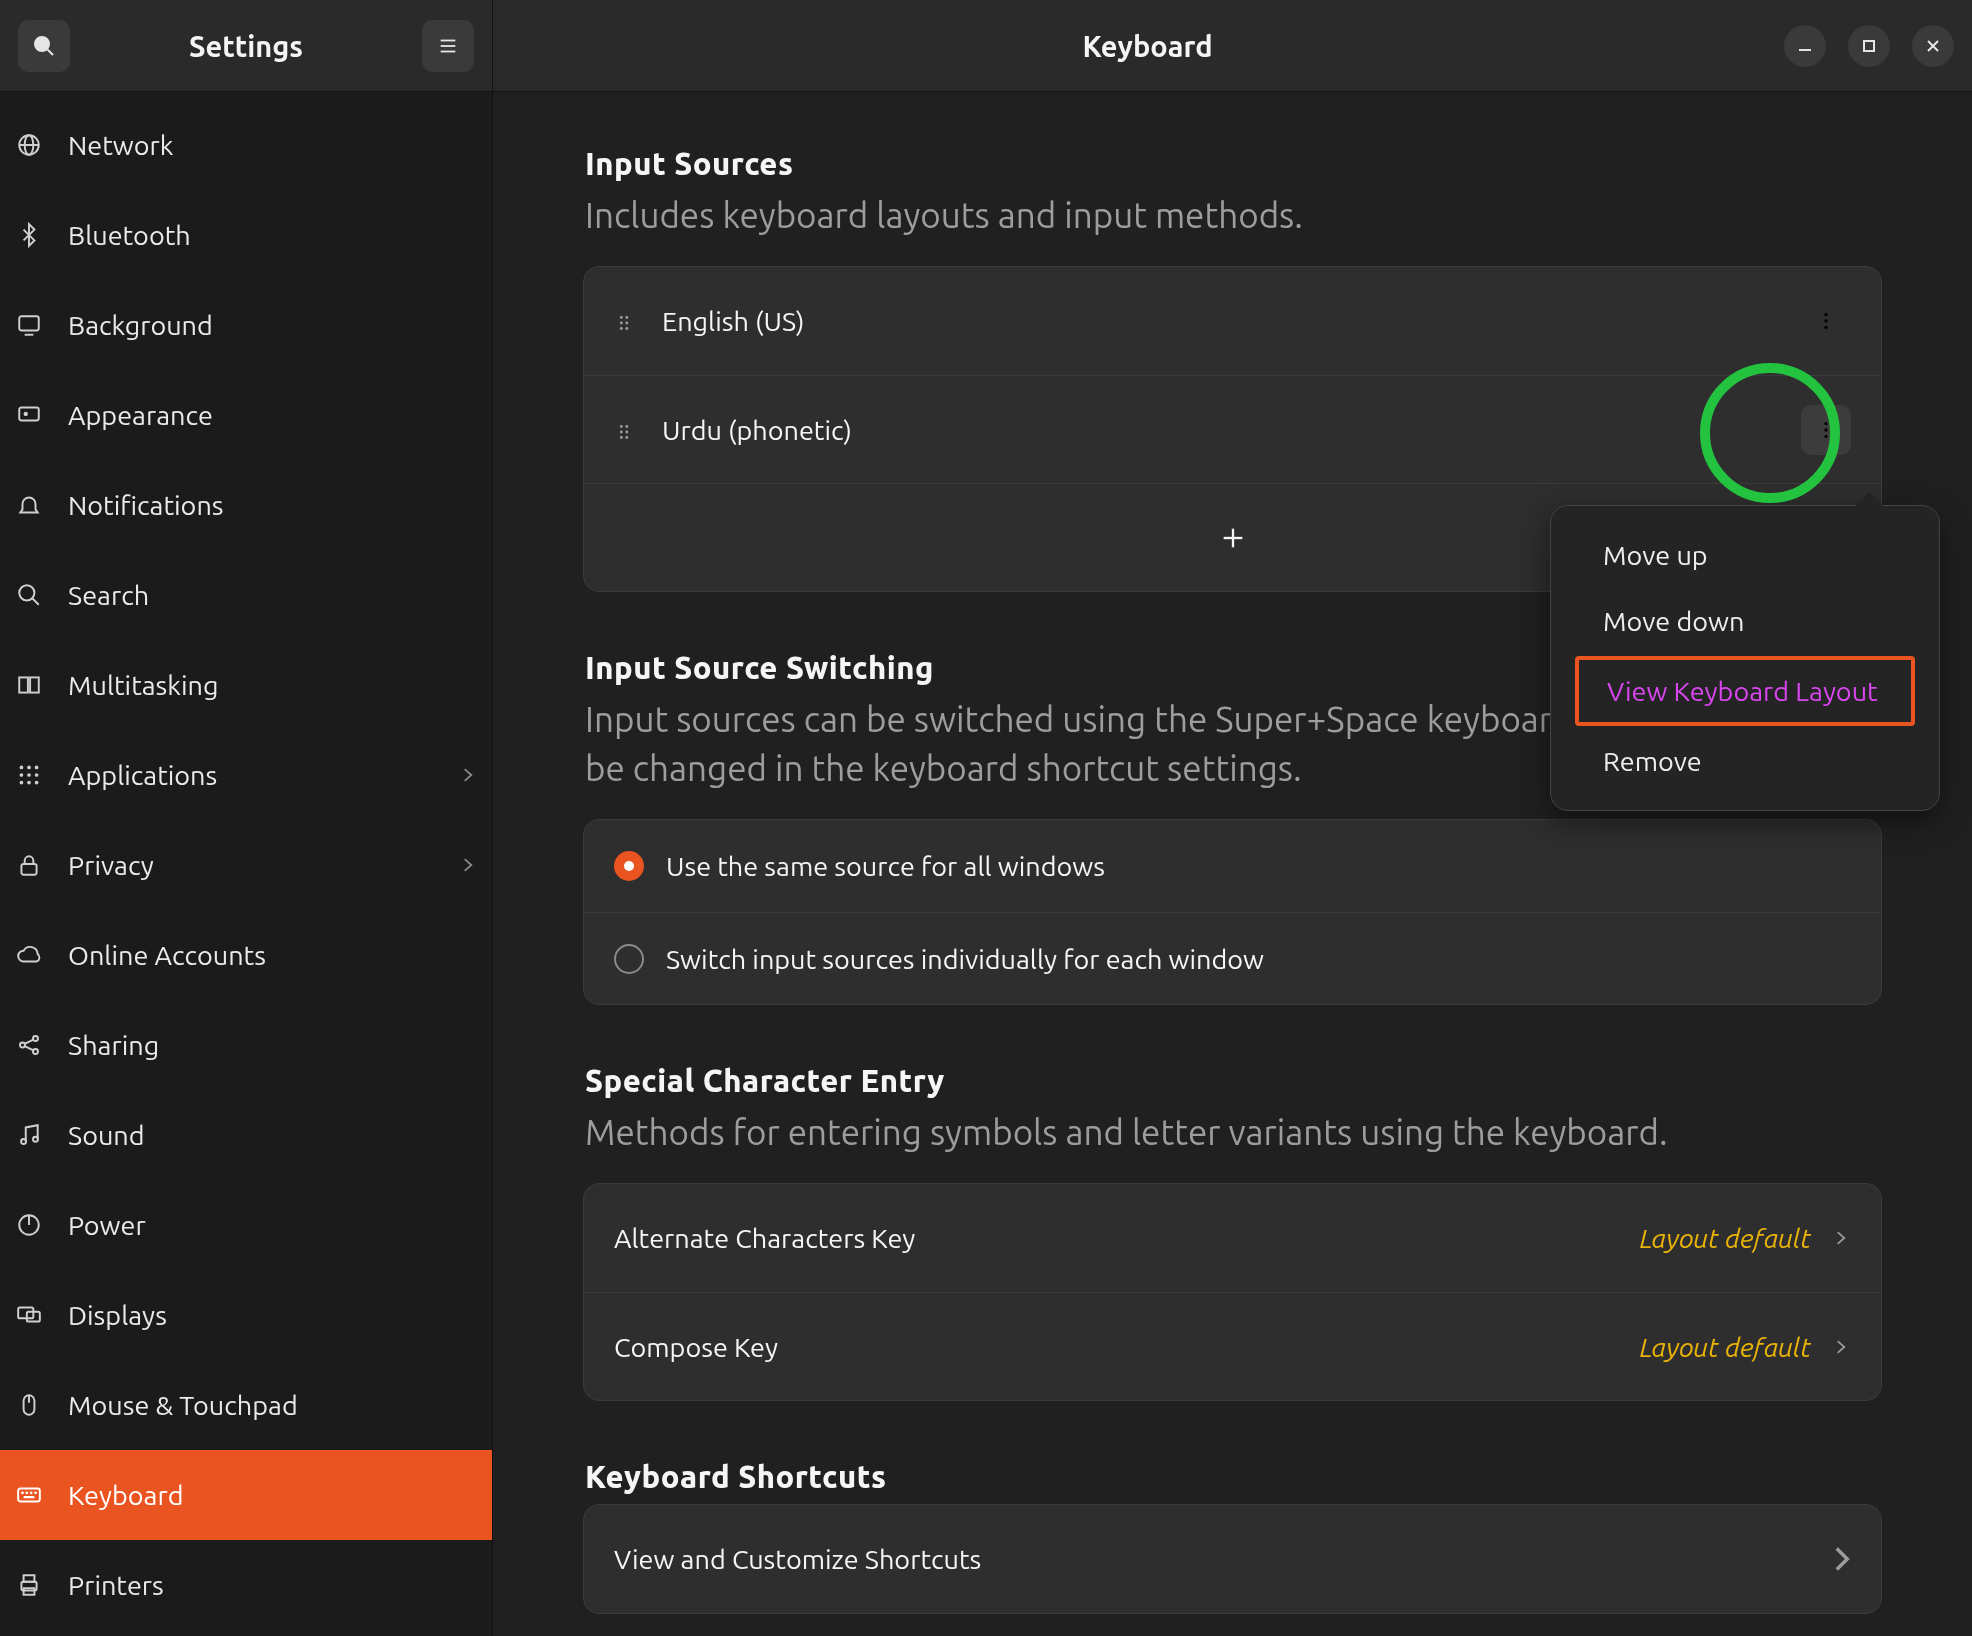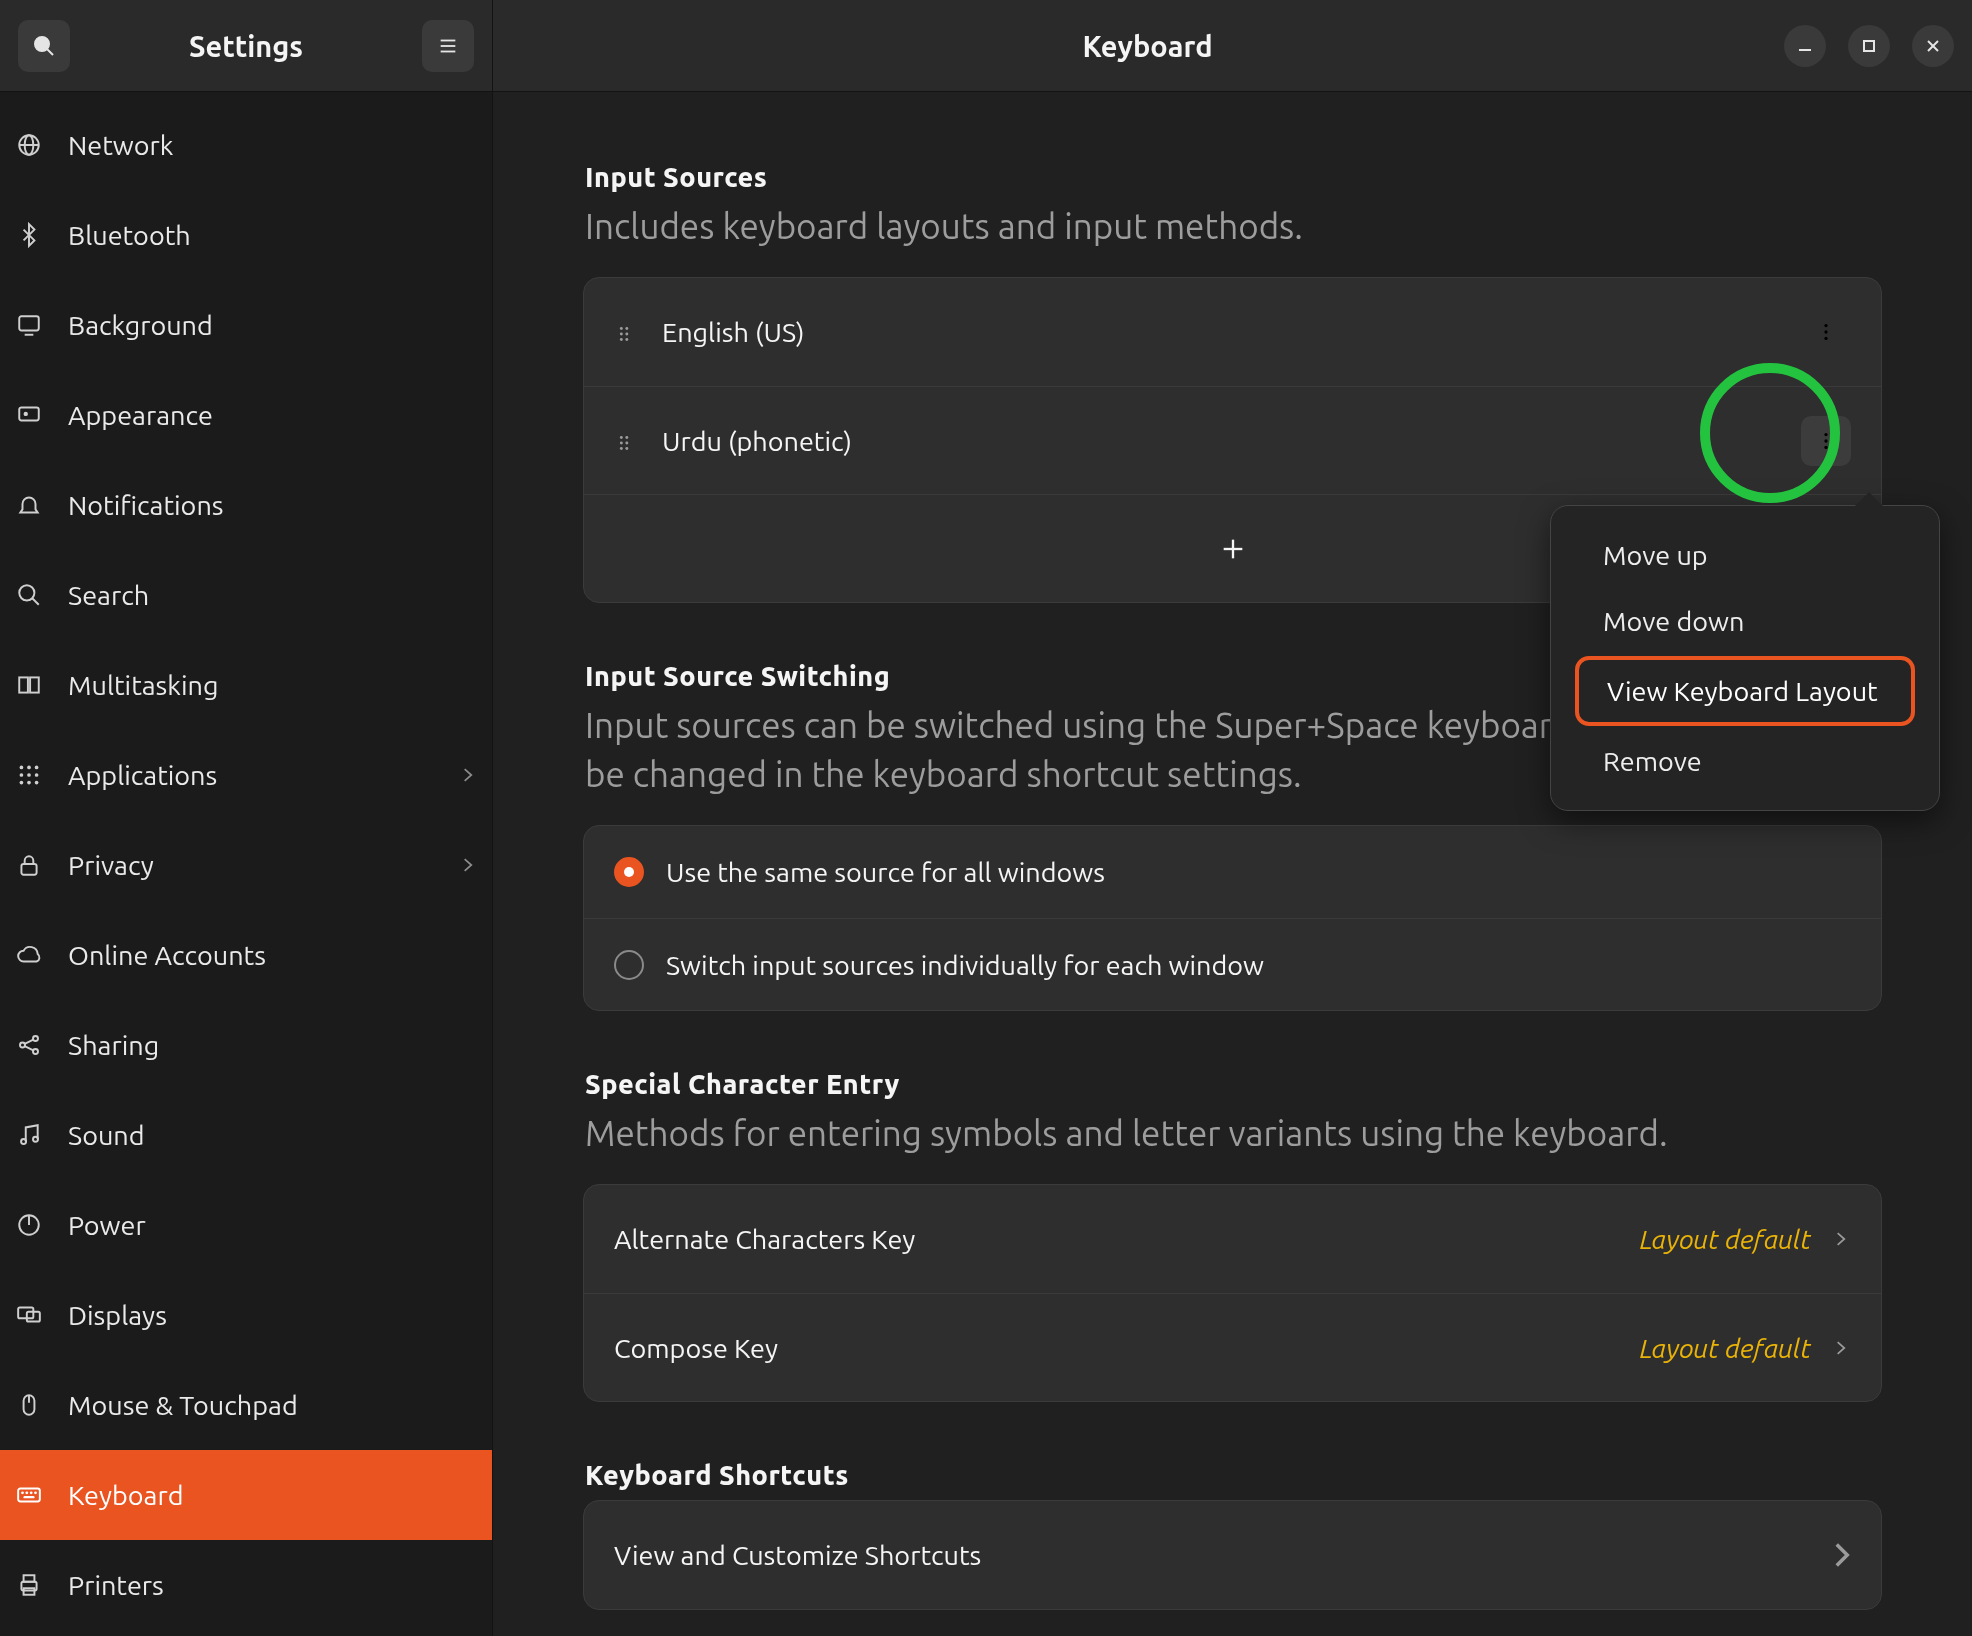--- a/index.html
+++ b/index.html
@@ -77,21 +77,21 @@
     height:90px;padding:0 14px;cursor:pointer;color:#eaeaea;
   }
   .nav-item.selected{background:var(--selected);color:#fff;}
   .nav-icon{width:30px;height:30px;display:flex;align-items:center;justify-content:center;color:#cfcfcf;}
   .nav-item.selected .nav-icon{color:#fff;}
   .nav-item .chevron{margin-left:auto;opacity:.55;}
   .content{
     flex:1;overflow-y:auto;padding:54px 90px 60px 90px;
   }
   
-  .section-title{font-weight:800;font-size:27px;margin:16px 0 10px 2px;letter-spacing:.5px;}
+  .section-title{font-weight:800;font-size:31px;margin:0 0 10px 2px;letter-spacing:.5px;}
   .section-desc{color:var(--text-dim);font-size:35px;margin:0 0 26px 2px;line-height:1.4;}
   .card{
     background:var(--card);border:1px solid var(--card-border);border-radius:16px;
     overflow:hidden;margin-bottom:58px;
   }
   .card-row{
     display:flex;align-items:center;min-height:108px;padding:0 30px;
     border-top:1px solid var(--card-border);
   }
   .card-row:first-child{border-top:none;}
@@ -132,21 +132,21 @@
     min-width:390px;padding:14px 10px;box-shadow:0 10px 30px rgba(0,0,0,.5);
     z-index:40;
   }
   .popover::before{
     content:"";position:absolute;top:-14px;right:56px;
     border:14px solid transparent;border-bottom-color:#242424;border-top:none;
   }
   .popover-item{
     padding:16px 28px;font-size:27px;cursor:pointer;color:#eee;border-radius:12px;margin:4px 14px;
   }
-  .popover-item.highlight{border:4px solid var(--accent);border-radius:14px;color:#ffffff;}
+  .popover-item.highlight{border:4px solid var(--accent);border-radius:4px;color:#d946ef;}
 
   
   ::-webkit-scrollbar{width:10px;}
   ::-webkit-scrollbar-thumb{background:#444;border-radius:5px;}
 </style>
 </head>
 <body>
 
 <div class="titlebar">
   <div class="titlebar-left">

